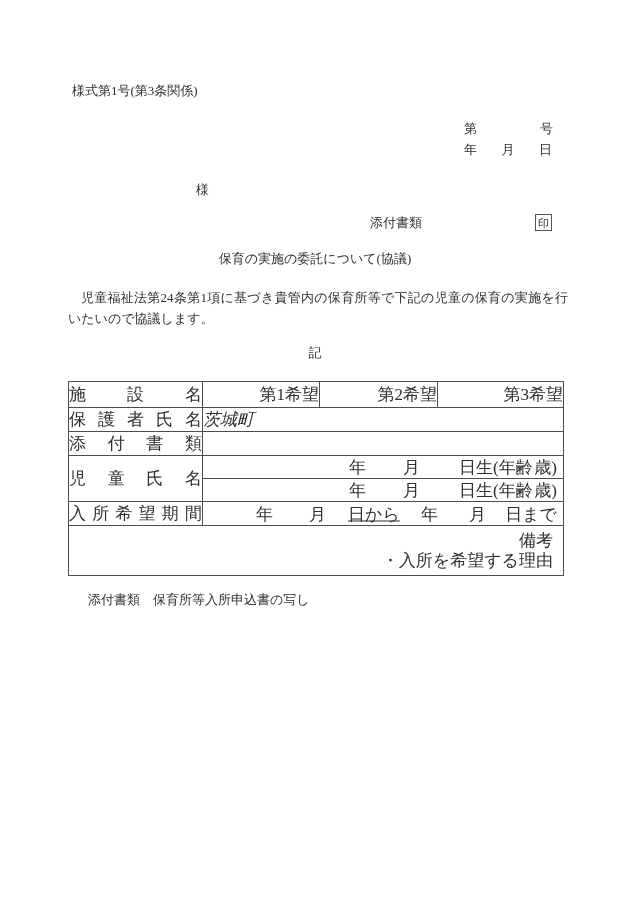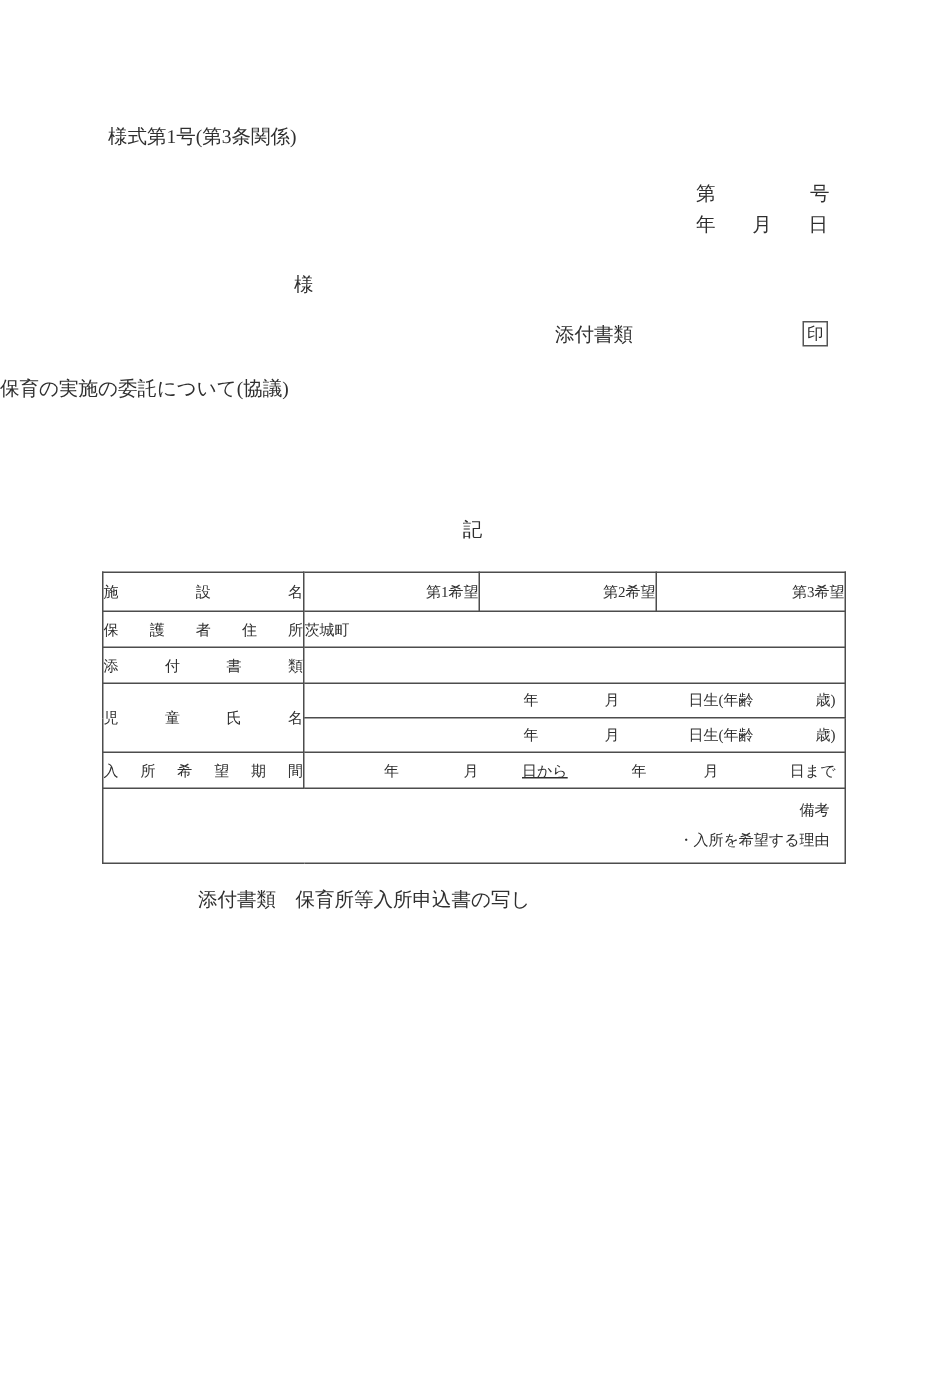--- a/index.html
+++ b/index.html
@@ -39,21 +39,21 @@
     left: 535px; top: 214px;
     width: 17px; height: 17px;
     border: 1px solid #555;
     font-size: 11px; line-height: 16px;
     text-align: center;
     box-sizing: border-box;
   }
 
   .doc-title {
     left: 0; top: 250px; width: 630px;
-    text-align: left;
+    text-align: center;
   }
 
   .body-par {
     left: 68px; top: 287px; width: 500px;
     line-height: 21px;
     text-indent: 1em;
     text-align: justify;
   }
 
   .ki-heading {
@@ -64,40 +64,40 @@
   .main-table {
     left: 68px; top: 381px;
     border-collapse: collapse;
     table-layout: fixed;
     width: 495px;
   }
   .main-table td {
     border: 1px solid #4d4d4d;
     padding: 0;
     vertical-align: middle;
-    font-size: 10px;
+    font-size: 17px;
     overflow: hidden;
   }
   .label-cell {
     padding: 0 10px;
     text-align: justify;
     text-align-last: justify;
   }
   .center-cell { text-align: right; }
-  .value-cell { padding-left: 13px; }
+  .value-cell { padding-left: 13px; font-style: italic; }
   .rel-cell { position: relative; height: 22px; }
   .rel-cell span { position: absolute; top: 50%; transform: translateY(-50%); white-space: nowrap; }
 
   .remarks-cell {
     padding: 5px 10px 4px 10px !important;
     vertical-align: top !important;
     line-height: 20px;
   }
 
-  .attachment { left: 88px; top: 591px; margin-left: 44px; }
+  .attachment { left: 88px; top: 591px; }
 </style>
 </head>
 <body>
 
 <div class="page">
 
   <div class="abs form-id">様式第1号(第3条関係)</div>
 
   <div class="abs docno-line">
     <span>第</span>
@@ -110,39 +110,40 @@
     <span>日</span>
   </div>
 
   <div class="abs addressee">様</div>
 
   <div class="abs sender">添付書類</div>
   <div class="abs seal-box">印</div>
 
   <div class="abs doc-title">保育の実施の委託について(協議)</div>
 
+  <div class="abs body-par">児童福祉法第24条第1項に基づき貴管内の保育所等で下記の児童の保育の実施を行いたいので協議します。</div>
 
   <div class="abs ki-heading">記</div>
 
   <table class="abs main-table">
     <colgroup>
       <col style="width:134px">
       <col style="width:117px">
       <col style="width:118px">
       <col style="width:126px">
     </colgroup>
     <tbody>
         <tr style="height:26px;">
       <td class="label-cell">施設名</td>
       <td class="center-cell">第1希望</td>
       <td class="center-cell">第2希望</td>
       <td class="center-cell">第3希望</td>
     </tr>
     <tr style="height:24px;">
-      <td class="label-cell">保護者住所</td>
+      <td class="label-cell">保護者氏名</td>
       <td class="value-cell" colspan="3">茨城町</td>
     </tr>
     <tr style="height:24px;">
       <td class="label-cell">添付書類</td>
       <td class="value-cell" colspan="3"></td>
     </tr>
     <tr style="height:22px;">
       <td class="label-cell" rowspan="2">児童氏名</td>
       <td class="rel-cell" colspan="3">
         <span style="left:146px;">年</span>

